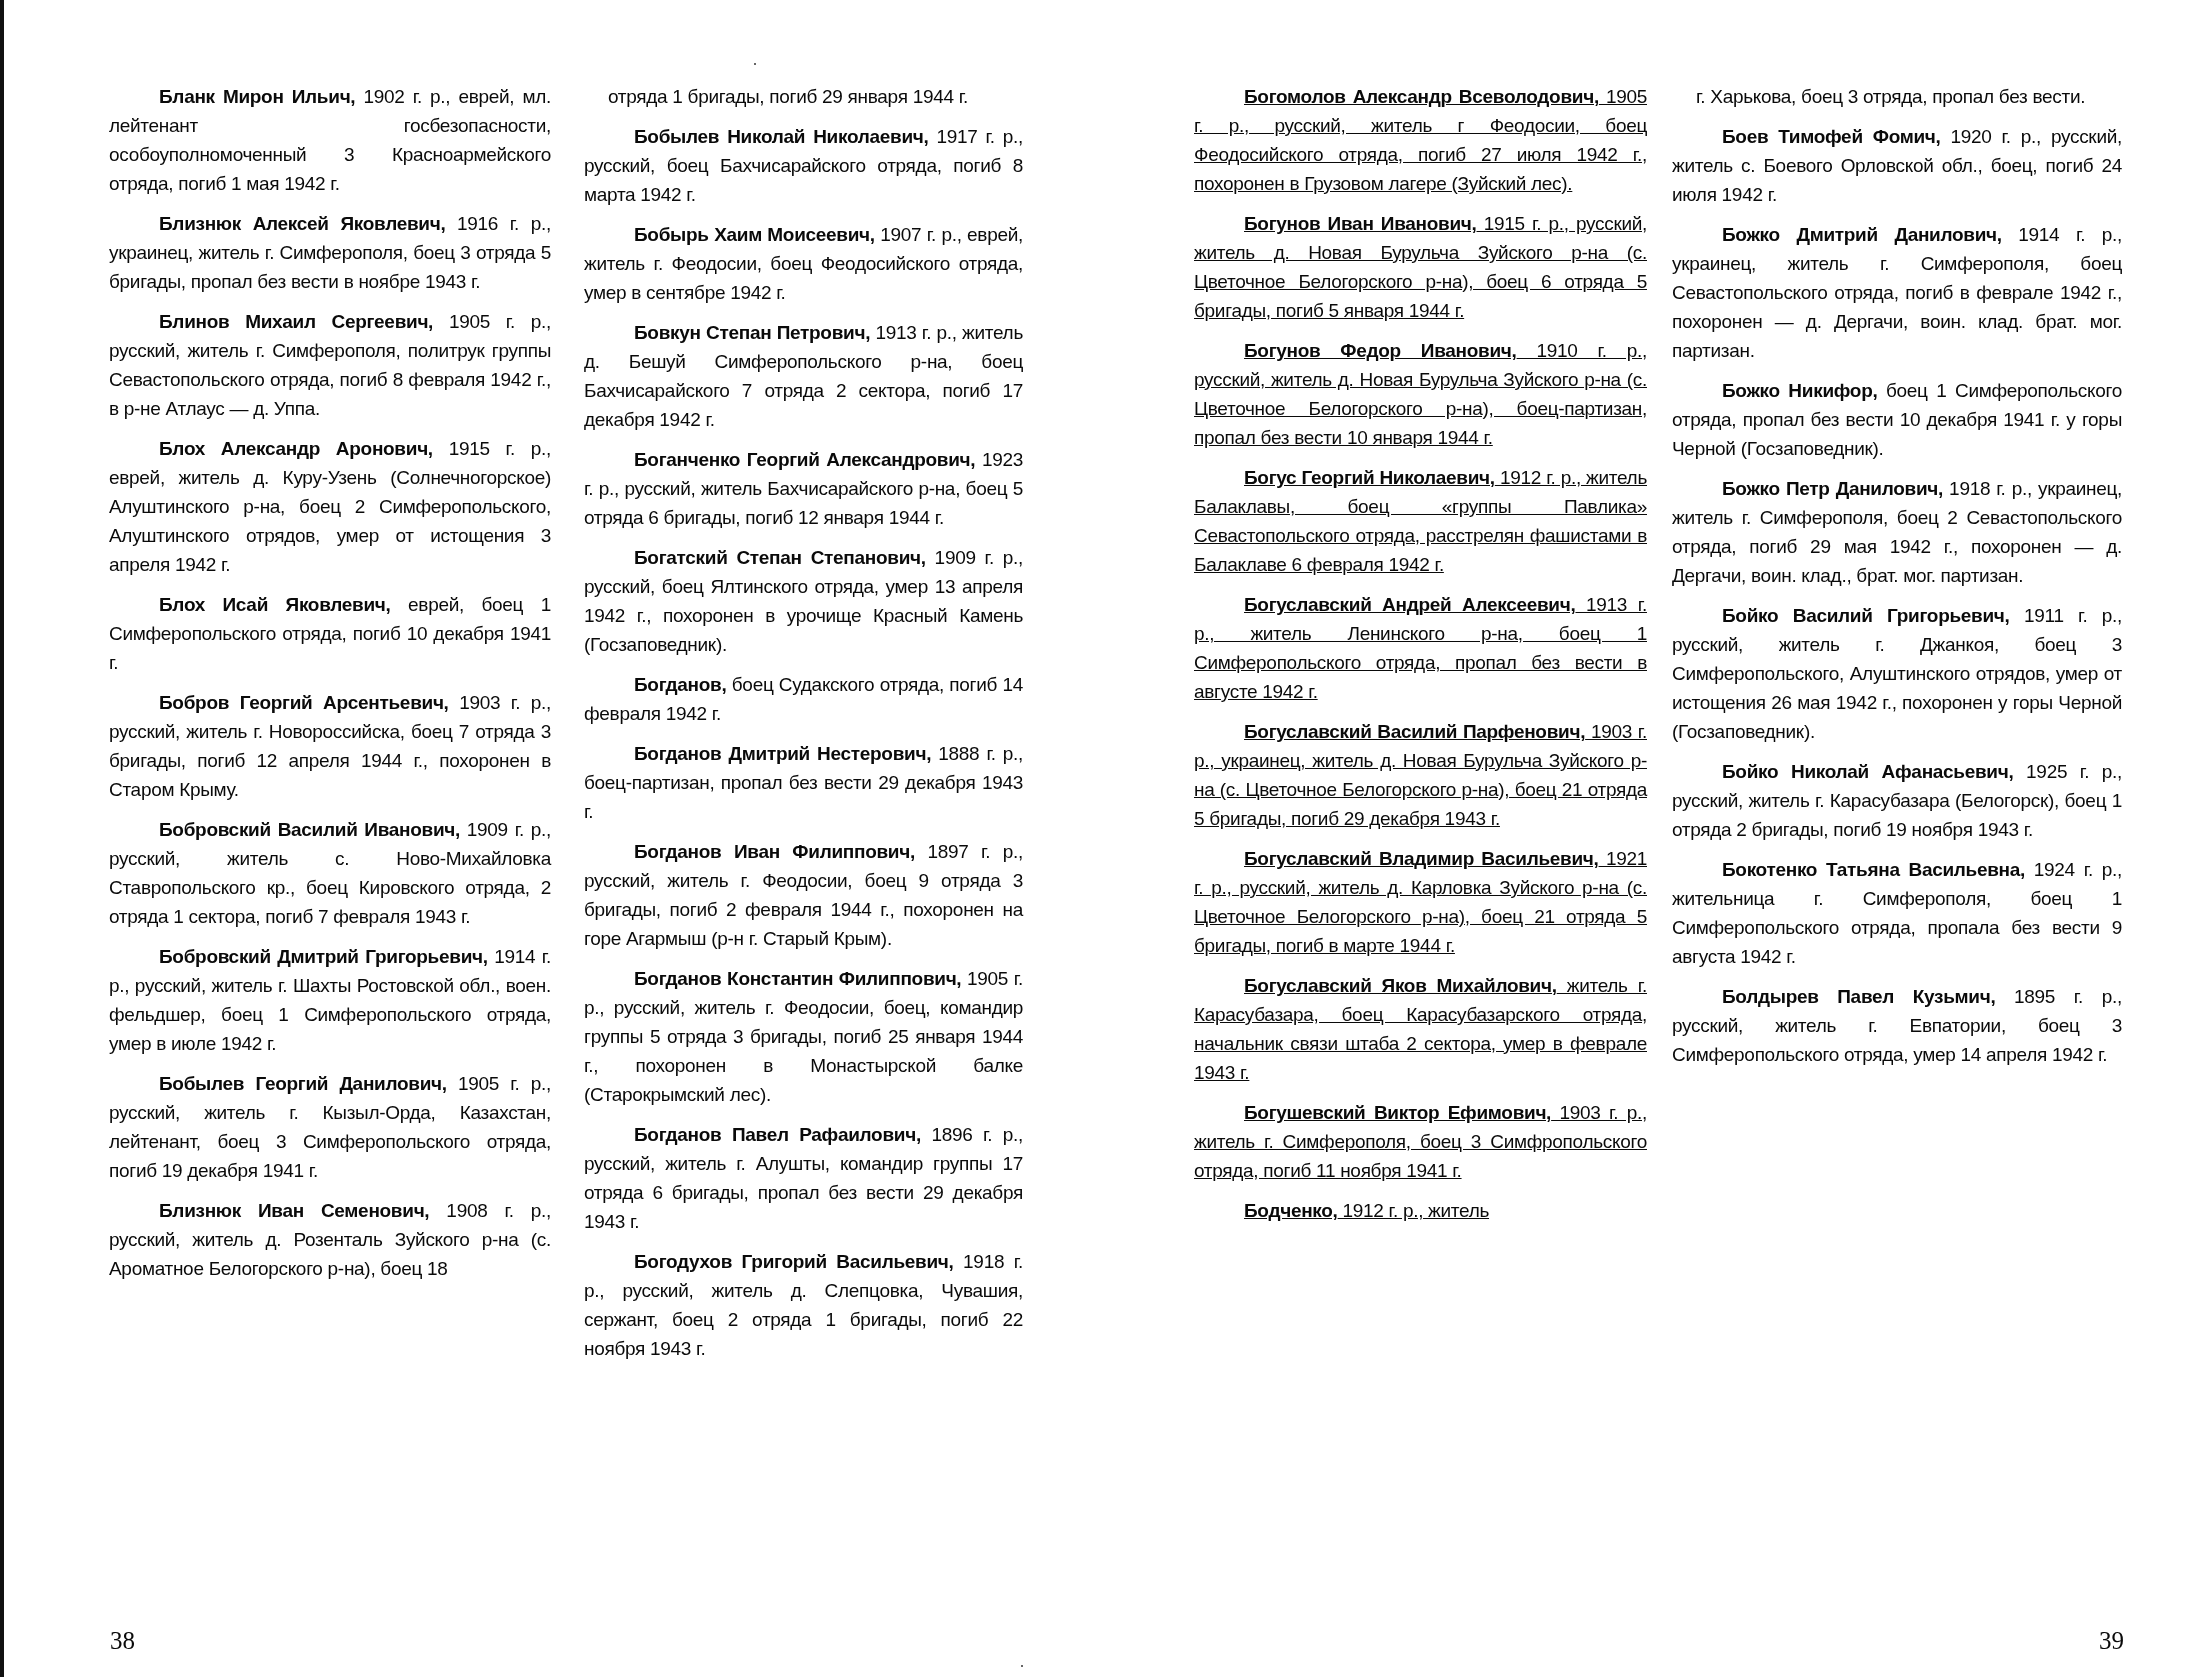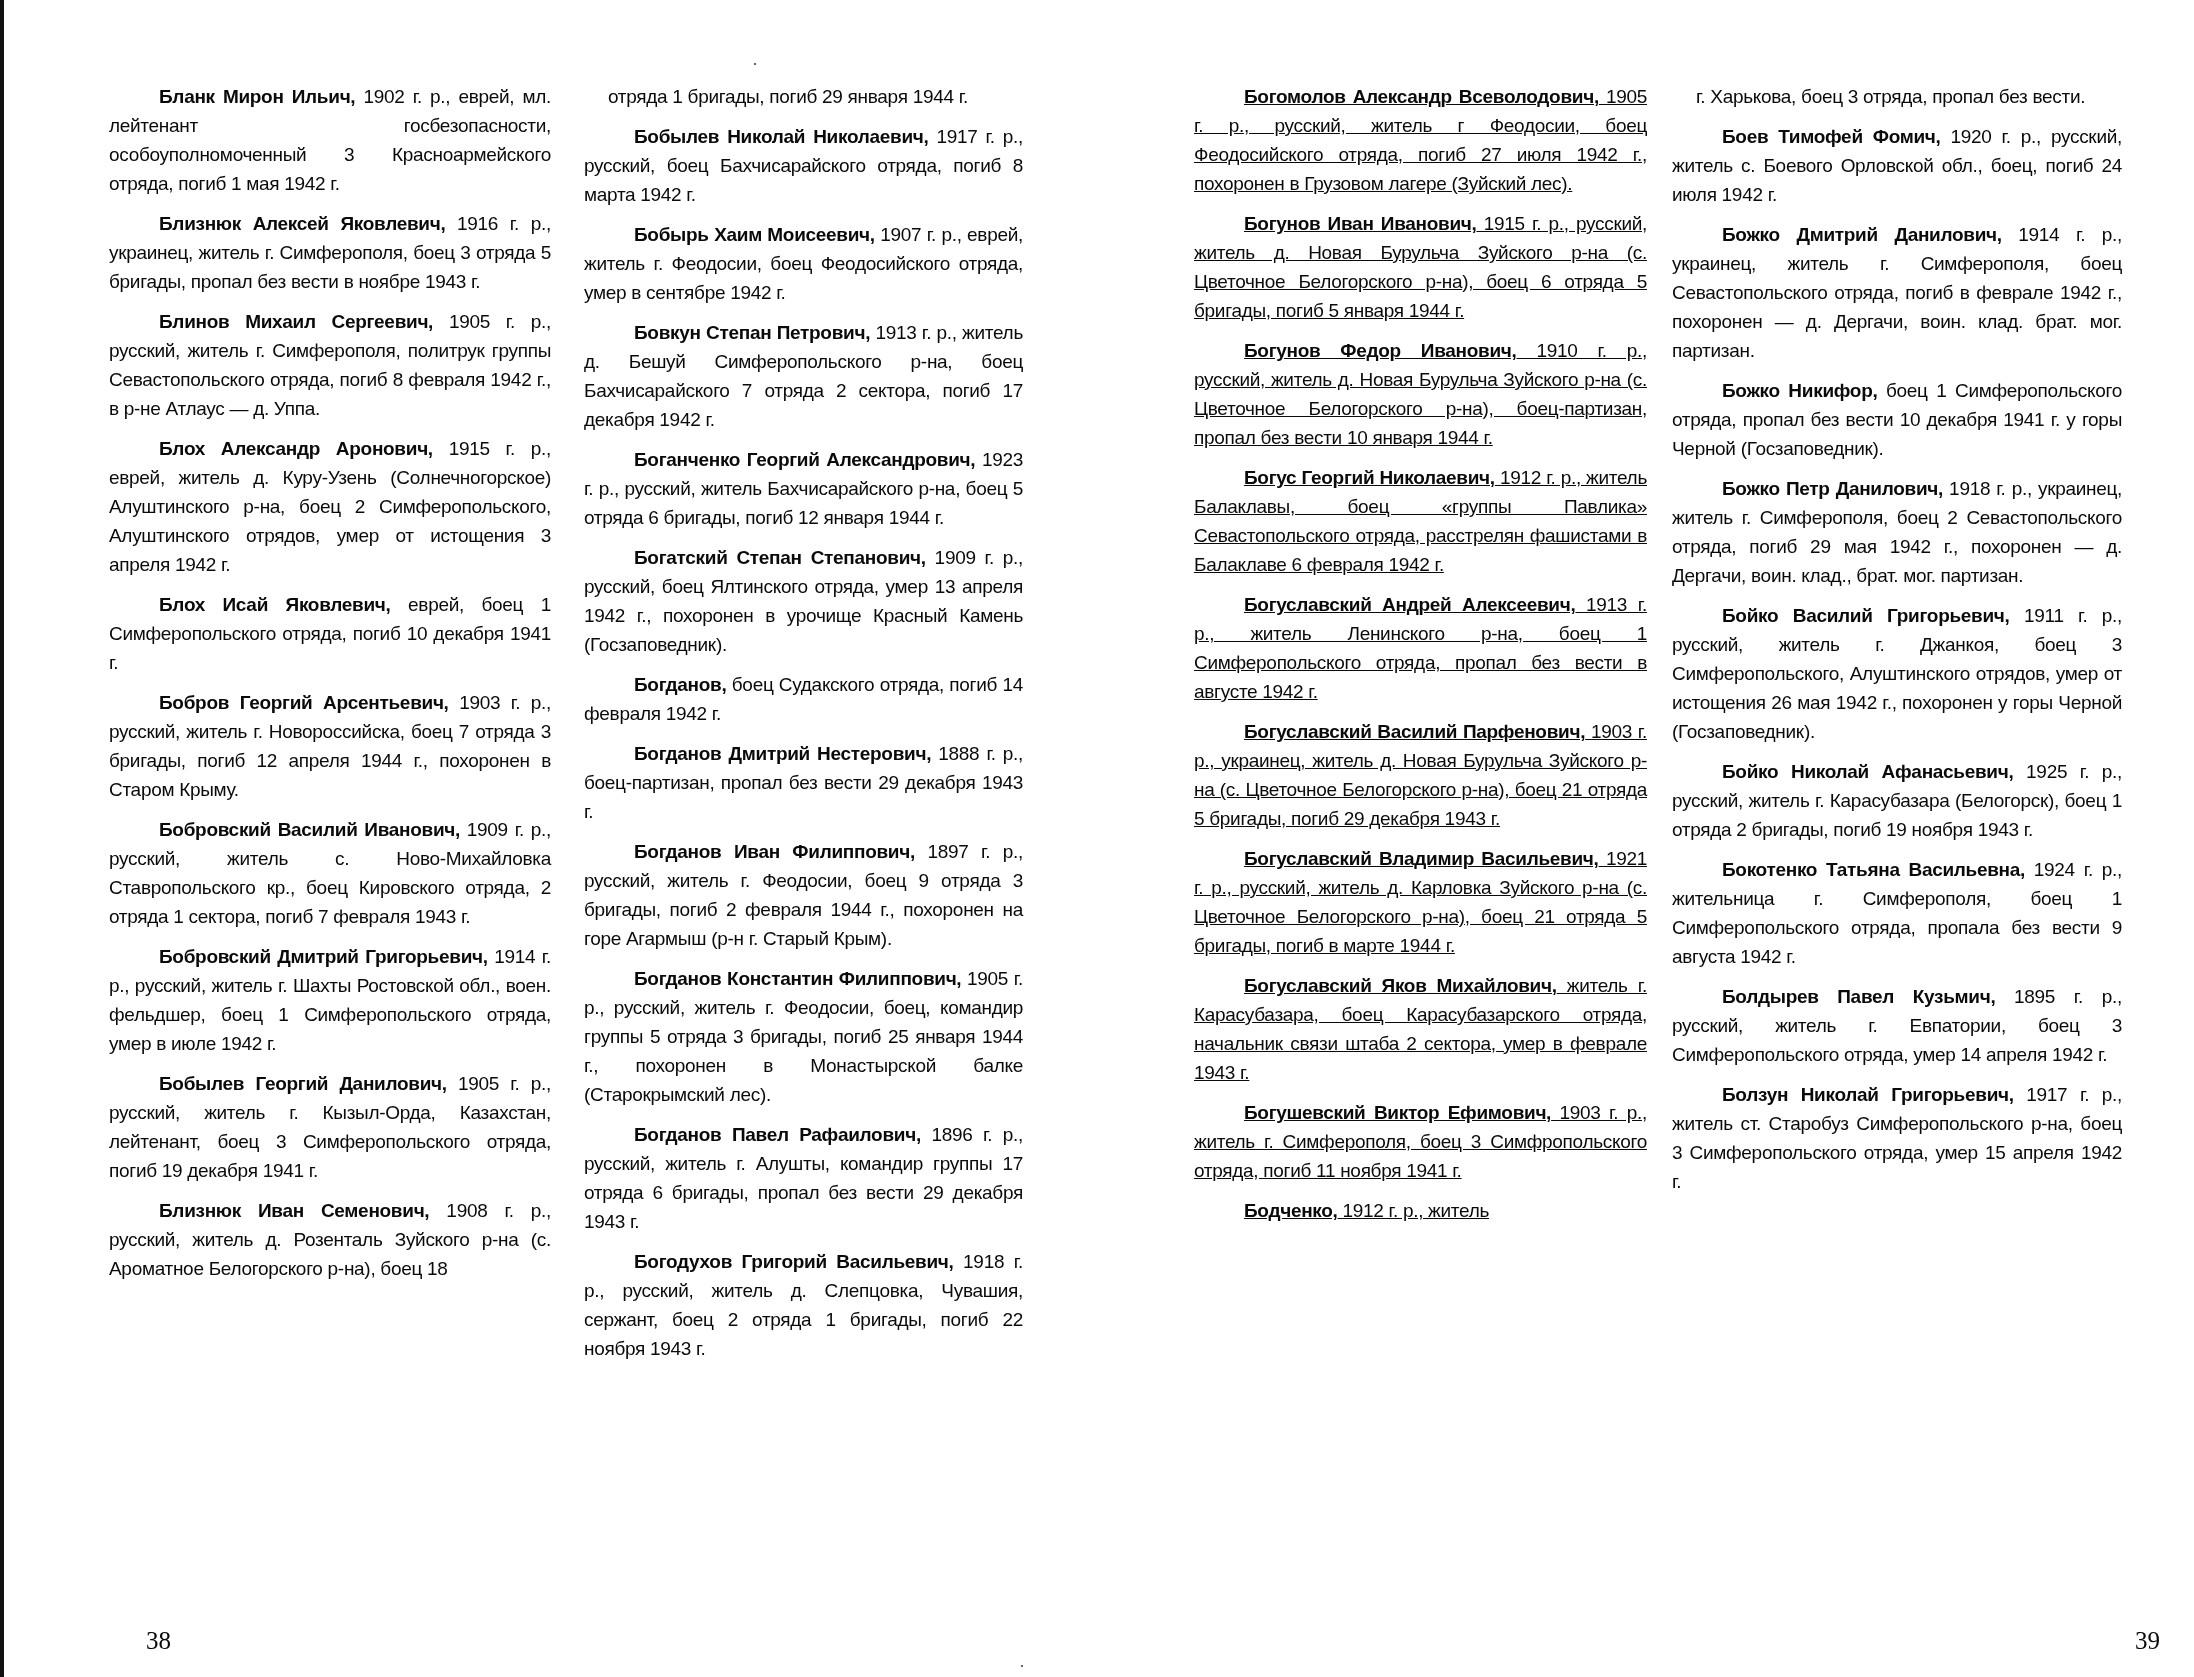--- a/index.html
+++ b/index.html
@@ -9,21 +9,21 @@
   .column { position: absolute; top: 82px; font-size: 19px; line-height: 29px;
             text-align: justify; font-stretch: condensed; letter-spacing: -0.3px; }
   #col-1 { left: 109px; width: 442px; }
   #col-2 { left: 584px; width: 439px; }
   #col-3 { left: 1194px; width: 453px; text-decoration: underline; }
   #col-4 { left: 1672px; width: 450px; }
   .entry { margin: 0 0 11px 0; text-indent: 50px; }
   .entry.cont { text-indent: 0; margin-left: 24px; }
   .entry .name { font-weight: bold; }
   .page-num { position: absolute; top: 1627px; font-family: "Liberation Serif", "DejaVu Serif", serif;
-              font-size: 25px; margin-left: 36px; }
+              font-size: 25px; }
   #page-num-left { left: 110px; }
   #page-num-right { left: 2099px; text-align: center; }
   .speck { position: absolute; width: 2.2px; height: 2.2px; background: #333; border-radius: 50%; }
 </style>
 </head>
 <body>
 
 <div class="left-edge"></div>
 
 <div class="column" id="col-1">
@@ -67,21 +67,20 @@
 <div class="column" id="col-4">
     <p class="entry cont"><span class="body">г. Харькова, боец 3 отряда, пропал без вести.</span></p>
     <p class="entry"><span class="name">Боев Тимофей Фомич,</span><span class="body"> 1920 г. р., русский, житель с. Боевого Орловской обл., боец, погиб 24 июля 1942 г.</span></p>
     <p class="entry"><span class="name">Божко Дмитрий Данилович,</span><span class="body"> 1914 г. р., украинец, житель г. Симферополя, боец Севастопольского отряда, погиб в феврале 1942 г., похоронен — д. Дергачи, воин. клад. брат. мог. партизан.</span></p>
     <p class="entry"><span class="name">Божко Никифор,</span><span class="body"> боец 1 Симферопольского отряда, пропал без вести 10 декабря 1941 г. у горы Черной (Госзаповедник).</span></p>
     <p class="entry"><span class="name">Божко Петр Данилович,</span><span class="body"> 1918 г. р., украинец, житель г. Симферополя, боец 2 Севастопольского отряда, погиб 29 мая 1942 г., похоронен — д. Дергачи, воин. клад., брат. мог. партизан.</span></p>
     <p class="entry"><span class="name">Бойко Василий Григорьевич,</span><span class="body"> 1911 г. р., русский, житель г. Джанкоя, боец 3 Симферопольского, Алуштинского отрядов, умер от истощения 26 мая 1942 г., похоронен у горы Черной (Госзаповедник).</span></p>
     <p class="entry"><span class="name">Бойко Николай Афанасьевич,</span><span class="body"> 1925 г. р., русский, житель г. Карасубазара (Белогорск), боец 1 отряда 2 бригады, погиб 19 ноября 1943 г.</span></p>
     <p class="entry"><span class="name">Бокотенко Татьяна Васильевна,</span><span class="body"> 1924 г. р., жительница г. Симферополя, боец 1 Симферопольского отряда, пропала без вести 9 августа 1942 г.</span></p>
     <p class="entry"><span class="name">Болдырев Павел Кузьмич,</span><span class="body"> 1895 г. р., русский, житель г. Евпатории, боец 3 Симферопольского отряда, умер 14 апреля 1942 г.</span></p>
-    <p class="entry"><span class="name">Болзун Николай Григорьевич,</span><span class="body"> 1917 г. р., житель ст. Старобуз Симферопольского р-на, боец 3 Симферопольского отряда, умер 15 апреля 1942 г.</span></p>
   </div>
 
 <div class="page-num" id="page-num-left">38</div>
 <div class="page-num" id="page-num-right">39</div>
 
 <div class="speck" style="left:754px;top:63px"></div>
 <div class="speck" style="left:1021px;top:1665px"></div>
 
 
 </body></html>

